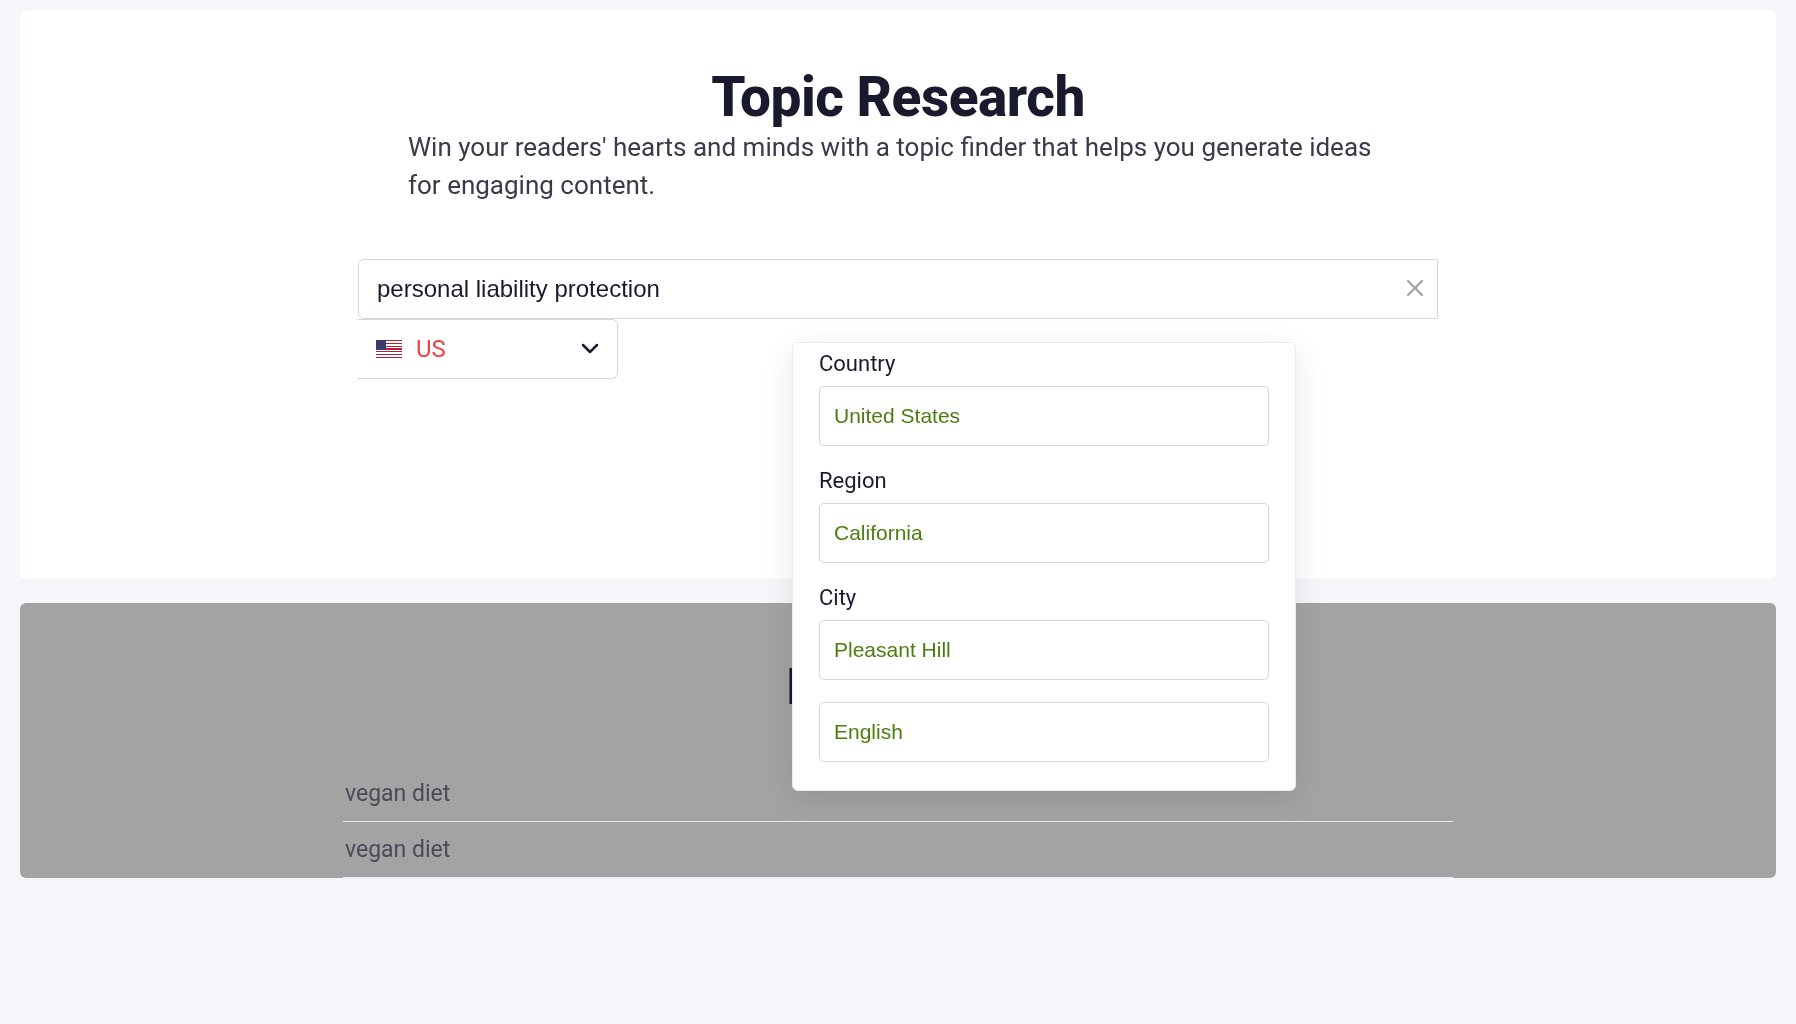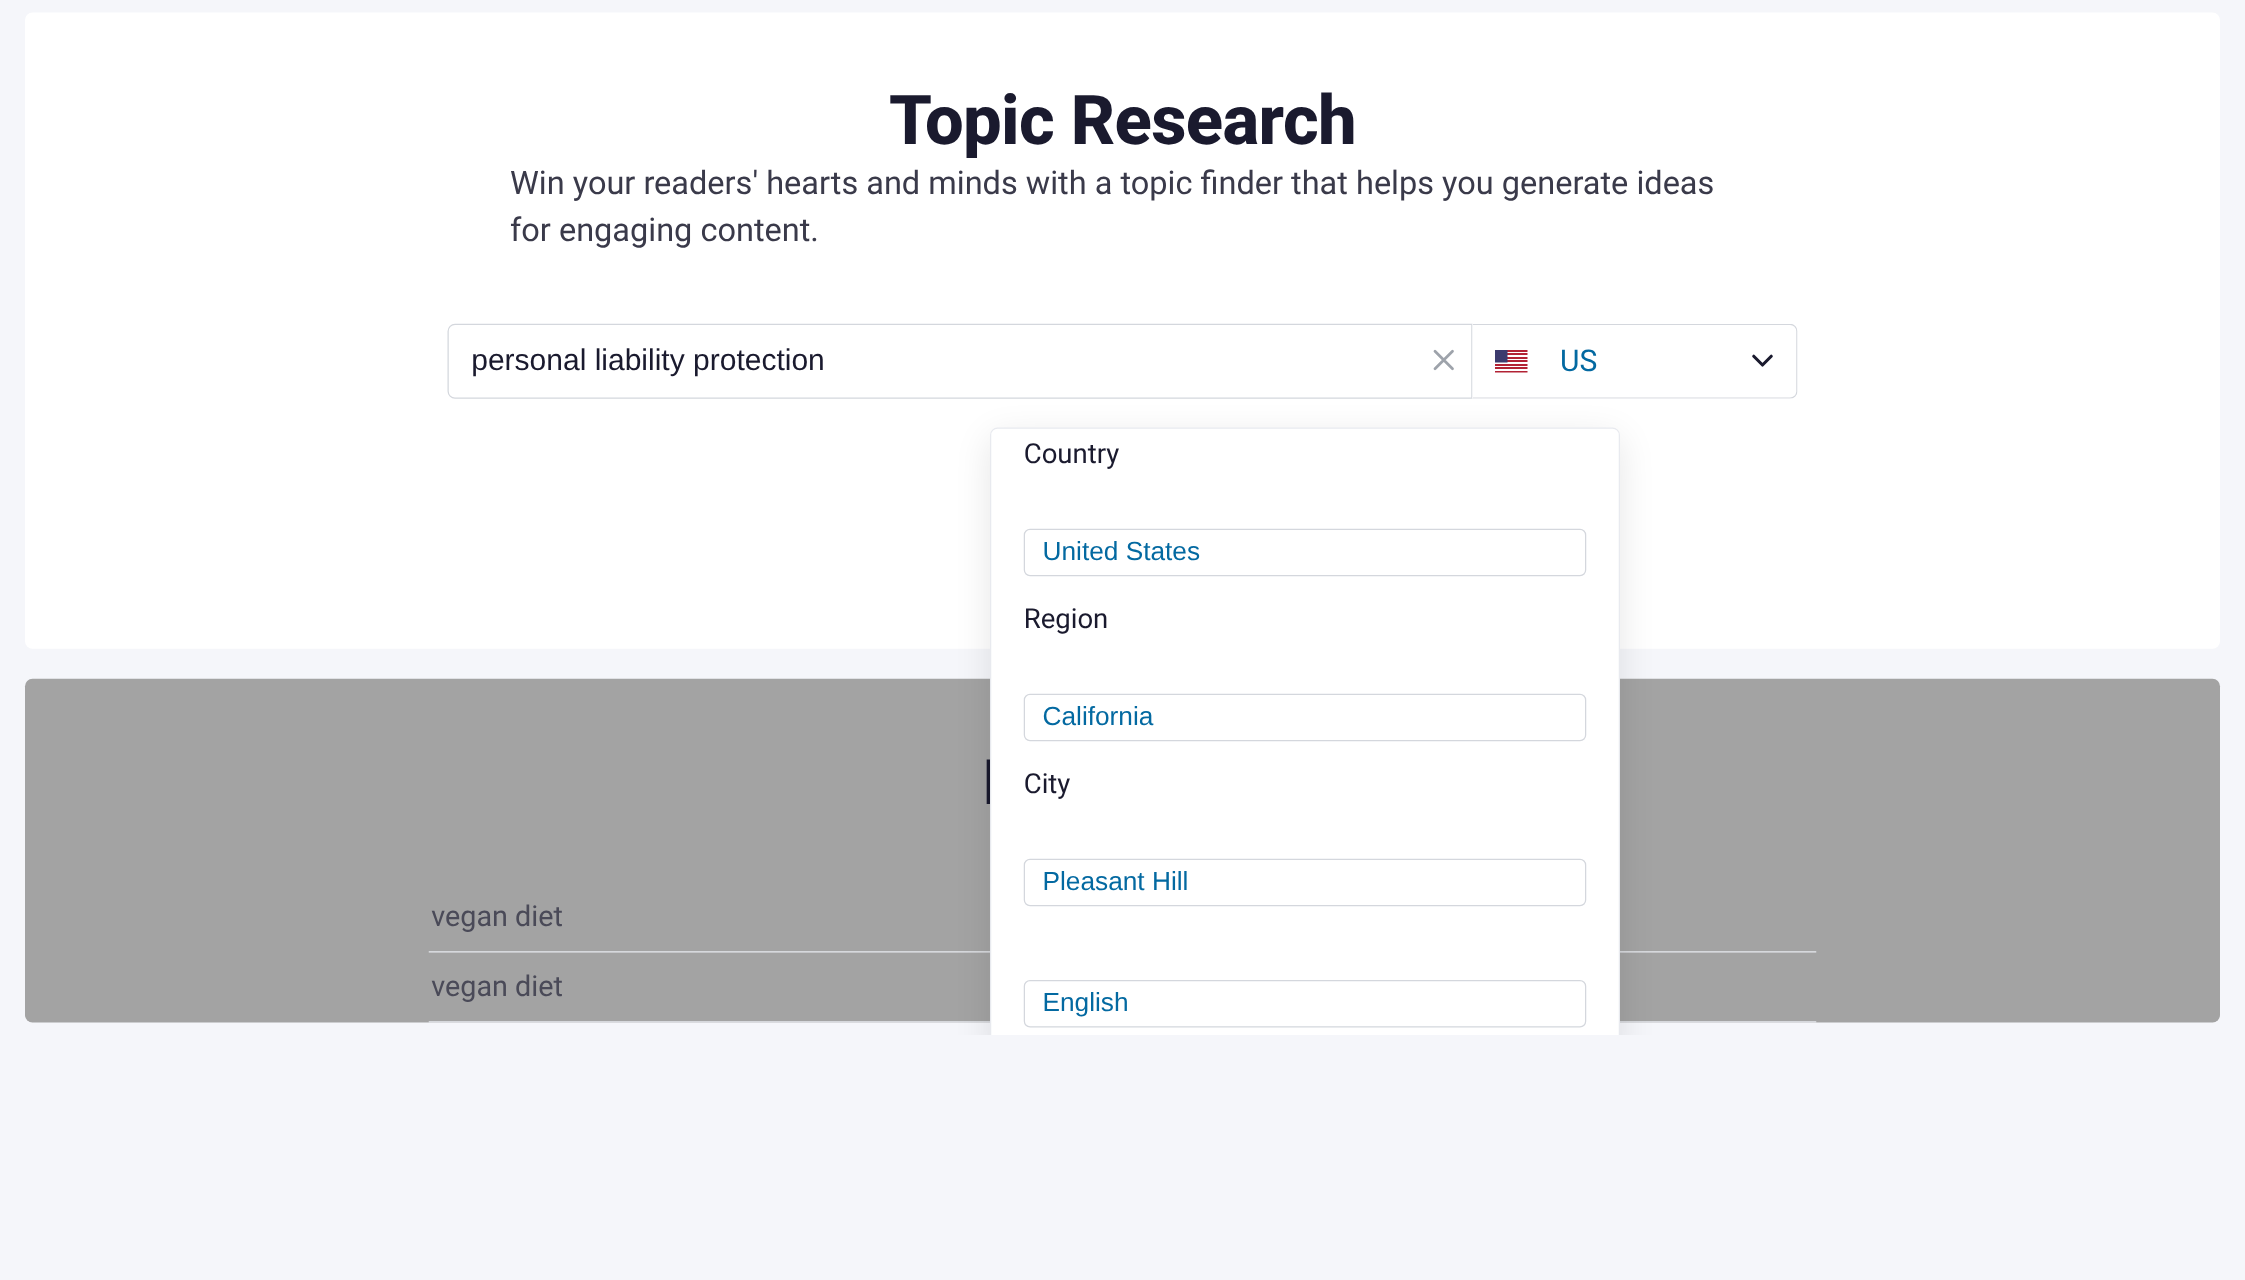--- a/index.html
+++ b/index.html
@@ -33,20 +33,21 @@
       color: #3a3a4a;
       line-height: 1.45;
       max-width: 980px;
       margin: 0 auto 55px;
     }
     .search-row {
       display: flex;
       justify-content: space-between;
       max-width: 1080px;
       margin: 0 auto 28px;
+      flex-direction: column;
     }
     .search-input-wrap {
       position: relative;
       flex: 1;
     }
     .search-input {
       width: 100%;
       height: 60px;
       border: 1px solid #d4d7dd;
       border-radius: 6px 0 0 6px;
@@ -104,23 +105,22 @@
       content: "";
       position: absolute;
       top: 0;
       left: 0;
       width: 40%;
       height: 54%;
       background: #3c3b6e;
     }
     .country-label {
       font-size: 24px;
-      color: #0369a1;
+      color: #ef4444;
       flex: 1;
-      margin-left: 12px;
     }
     .chevron-down {
       color: #1a1a2e;
     }
     .enter-domain-link {
       display: flex;
       align-items: center;
       justify-content: center;
       gap: 8px;
       color: #2e6bd6;
@@ -164,29 +164,28 @@
       margin-bottom: 0;
     }
     .dd-label {
       font-size: 22px;
       color: #1a1a2e;
       margin-bottom: 10px;
       display: block;
     }
     .dd-input {
       width: 100%;
-      height: 38px;
+      height: 60px;
       border: 1px solid #d4d7dd;
       border-radius: 5px;
       padding: 0 14px;
       font-size: 21px;
-      color: #0369a1;
+      color: #4d7c0f;
       background: #fff;
       outline: none;
-      margin-top: 37px;
     }
     .recent-card {
       background: #a3a3a3;
       border-radius: 6px;
       padding: 55px 60px 0px;
       position: relative;
     }
     .recent-title {
       font-size: 50px;
       font-weight: 800;

